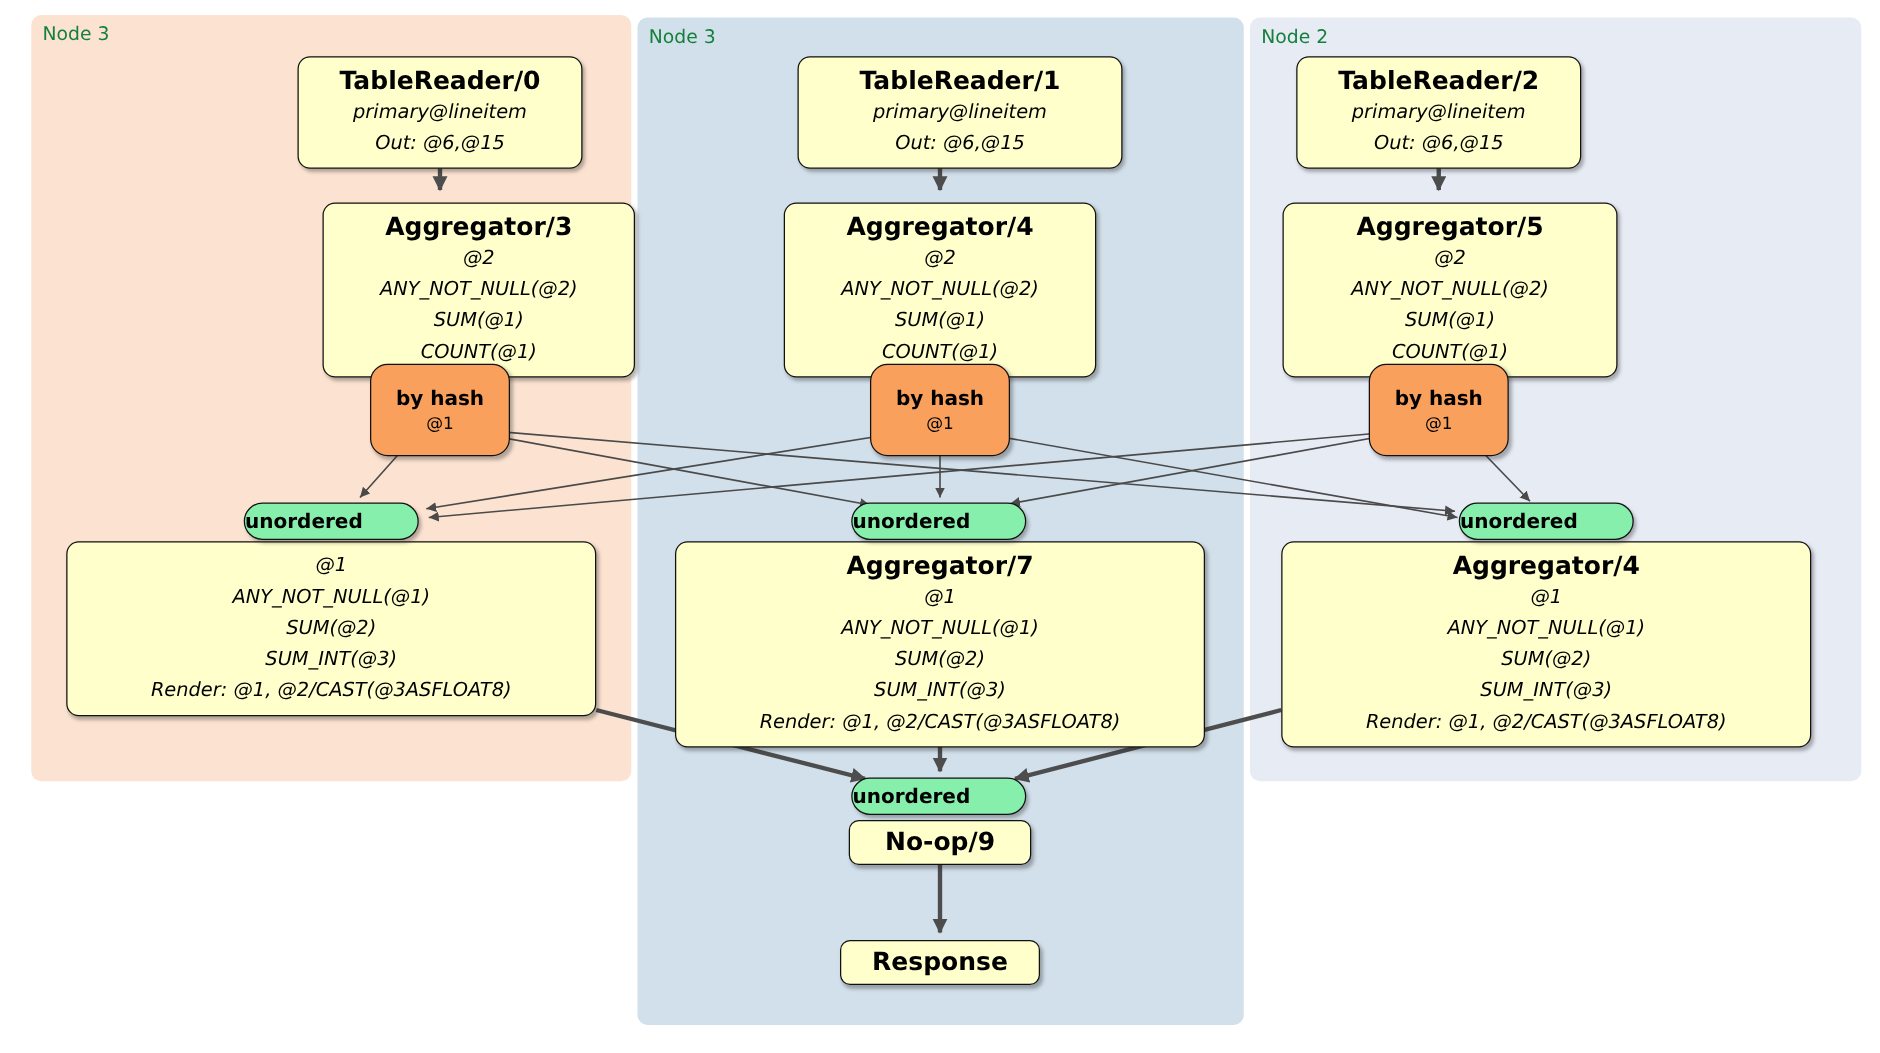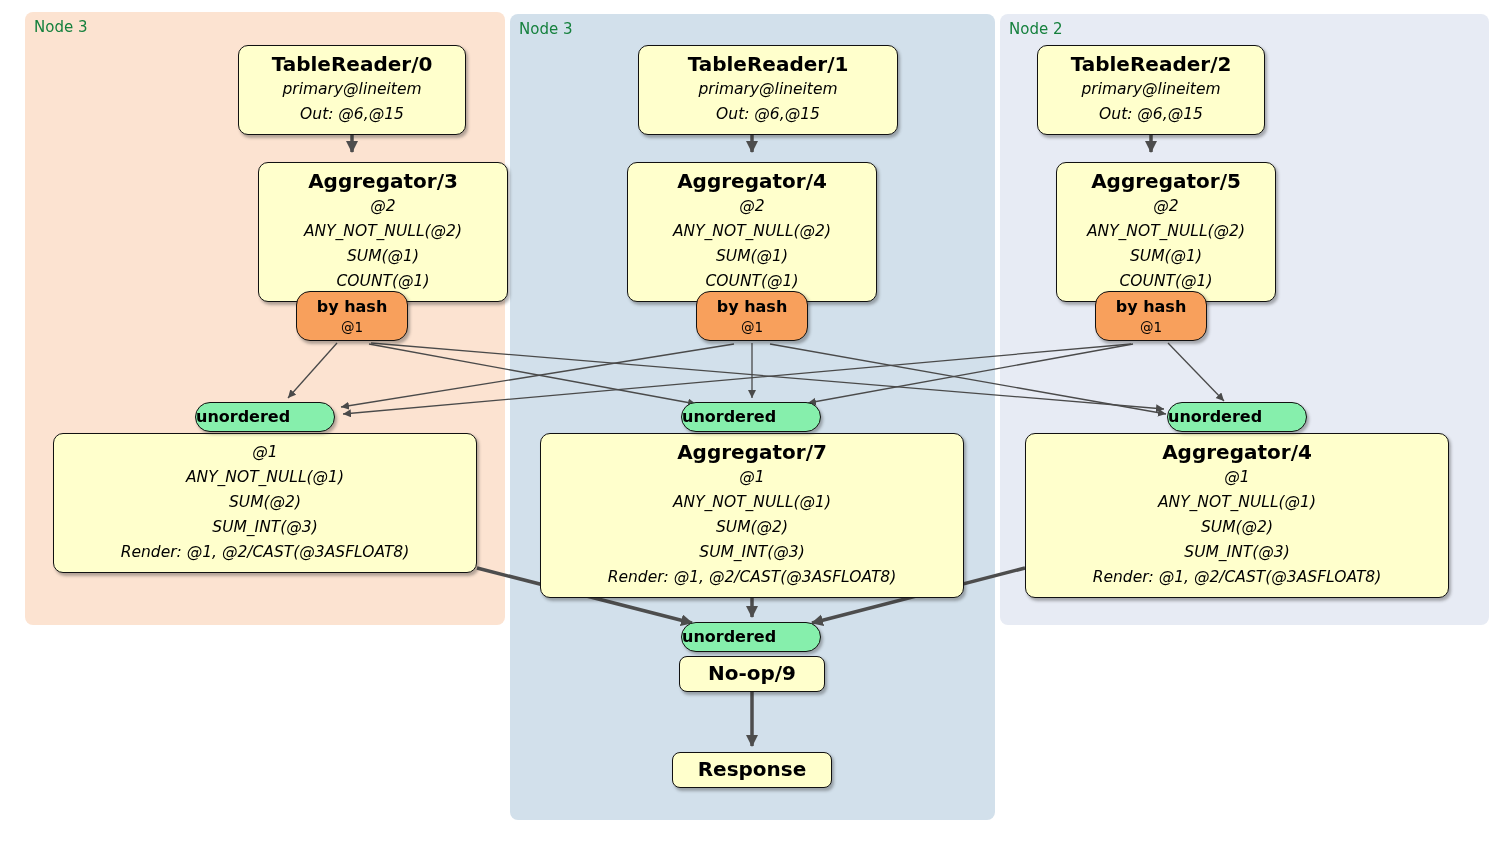--- a/index.html
+++ b/index.html
@@ -23,21 +23,21 @@
     border-radius:10px; text-align:center;
     padding:6px 8px 7px; box-shadow:2px 2.5px 3px rgba(40,40,40,0.35);
   }
   .box-title { font-size:20px; font-weight:bold; line-height:25px; white-space:nowrap; }
   .box-line  { font-size:15.5px; line-height:25px; white-space:nowrap;font-style:italic; }
   .box.small { padding:4px 8px 5px; border-radius:8px;text-align:center; }
 
   .router {
     position:absolute; z-index:3; box-sizing:border-box;
     background:#f8a05c; border:1.6px solid #111; border-radius:14px;
-    text-align:center; padding:4px 4px;
+    text-align:center; padding:16px 4px;
     box-shadow:2px 2.5px 3px rgba(40,40,40,0.35);
   }
   .router-title  { font-size:16px; font-weight:bold; line-height:22px; }
   .router-detail { font-size:13.5px; line-height:18px; }
 
   .sync {
     position:absolute; z-index:3; box-sizing:border-box;
     background:#86efac; border:1.7px solid #111; border-radius:16px;
     font-size:16px; font-weight:bold; line-height:27px;
     height:30px; box-shadow:2px 2.5px 3px rgba(40,40,40,0.35);
@@ -159,21 +159,21 @@
     <div class="box-line">SUM_INT(@3)</div>
     <div class="box-line">Render: @1, @2/CAST(@3ASFLOAT8)</div>
   </div>
 
   <div class="box" style="left:1037px; top:45px; width:228px;">
     <div class="box-title">TableReader/2</div>
     <div class="box-line">primary@lineitem</div>
     <div class="box-line">Out: @6,@15</div>
   </div>
 
-  <div class="box" style="left:1056px; top:162px; width:220px;">
+  <div class="box" style="left:1026px; top:162px; width:268px;">
     <div class="box-title">Aggregator/5</div>
     <div class="box-line">@2</div>
     <div class="box-line">ANY_NOT_NULL(@2)</div>
     <div class="box-line">SUM(@1)</div>
     <div class="box-line">COUNT(@1)</div>
   </div>
 
   <div class="router" style="left:1095px; top:291px; width:112px;">
     <div class="router-title">by hash</div>
     <div class="router-detail">@1</div>

